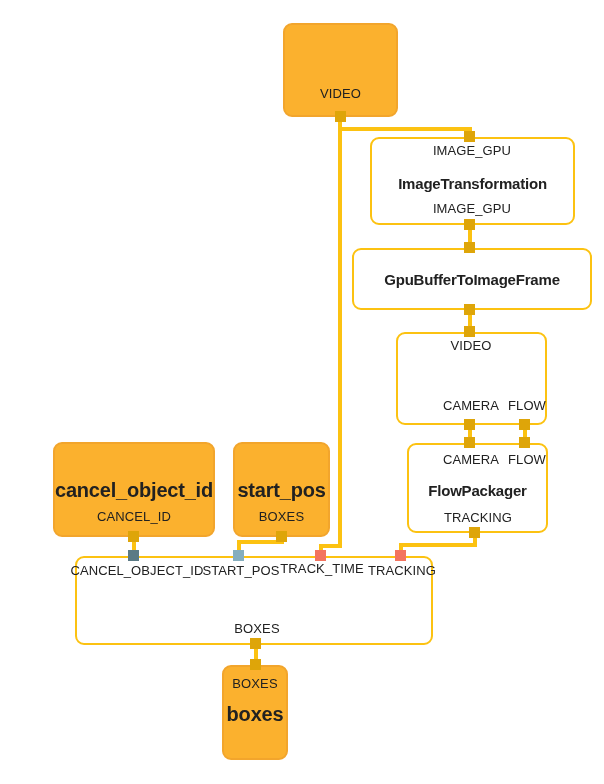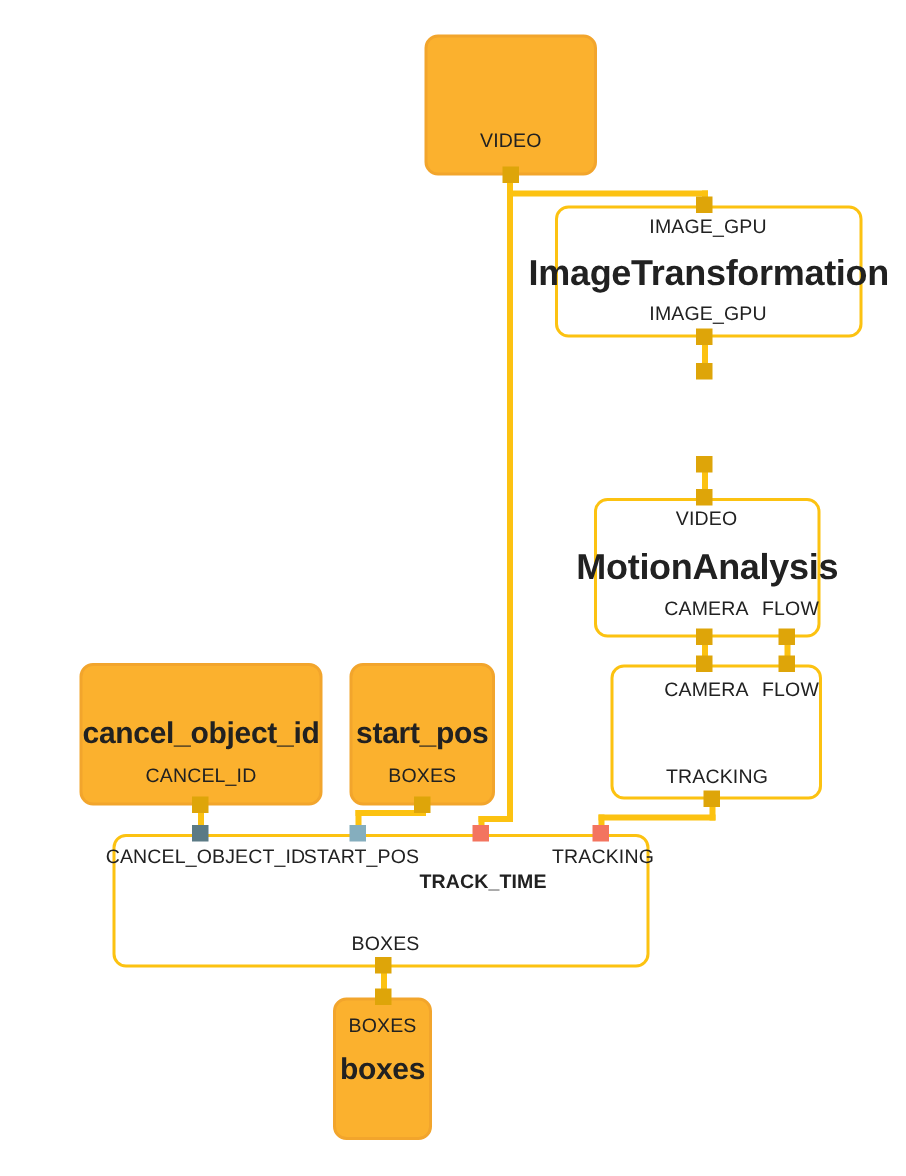--- a/index.html
+++ b/index.html
@@ -21,21 +21,21 @@
   }
   .edge{position:absolute;background:var(--edge);z-index:1;}
   .node{position:absolute;box-sizing:border-box;border-radius:9px;z-index:2;}
   .node.stream{background:var(--stream-node-fill);border:2px solid var(--stream-node-border);}
   .node.calc{background:#ffffff;border:2px solid var(--calculator-border);}
   .title{
     position:absolute;left:50%;transform:translate(-50%,-50%);
     font-weight:bold;white-space:nowrap;letter-spacing:-0.2px;color:var(--text);
   }
   .title.lg{font-size:20px;}
-  .title.md{font-size:24px;}
+  .title.md{font-size:15px;}
   .plabel{
     position:absolute;font-size:13px;line-height:13px;white-space:nowrap;
     transform:translateX(-50%);color:var(--text);letter-spacing:0.1px;
   }
   .port{position:absolute;width:11px;height:11px;background:var(--port-amber);z-index:3;}
   .port.slate{background:var(--port-slate);}
   .port.blue{background:var(--port-blue);}
   .port.salmon{background:var(--port-salmon);}
 
   
@@ -68,21 +68,21 @@
   #n-cancel-object-id .plabel{left:50%;bottom:12px;}
 
   #n-start-pos{left:233px;top:442px;width:97px;height:95px;}
   #n-start-pos .title{top:46px;}
   #n-start-pos .plabel{left:50%;bottom:12px;}
 
   #n-box-tracker{left:75px;top:556px;width:358px;height:89px;}
   #n-box-tracker .title{top:45px;}
   #n-box-tracker .plabel.in-cancel{left:60px;top:6px;}
   #n-box-tracker .plabel.in-startpos{left:164px;top:6px;}
-  #n-box-tracker .plabel.in-tracktime{left:245px;top:23px;font-weight:bold;}
+  #n-box-tracker .plabel.in-tracktime{left:245px;top:4px;}
   #n-box-tracker .plabel.in-tracking{left:325px;top:6px;}
   #n-box-tracker .plabel.out{left:180px;bottom:8px;}
 
   #n-boxes{left:222px;top:665px;width:66px;height:95px;}
   #n-boxes .plabel{left:50%;top:10px;}
   #n-boxes .title{top:47px;}
 </style>
 </head>
 <body>
 
@@ -109,31 +109,34 @@
   <div class="node stream" id="n-input-video">
     <div class="plabel">VIDEO</div>
   </div>
 
   <div class="node calc" id="n-image-transformation">
     <div class="plabel in">IMAGE_GPU</div>
     <div class="title md">ImageTransformation</div>
     <div class="plabel out">IMAGE_GPU</div>
   </div>
 
+  <div class="node calc" id="n-gpu-buffer">
+    <div class="title md">GpuBufferToImageFrame</div>
+  </div>
 
   <div class="node calc" id="n-motion-analysis">
     <div class="plabel in">VIDEO</div>
-    <div class="title md">MotionAnalysis</div>
     <div class="plabel out-camera">CAMERA</div>
     <div class="plabel out-flow">FLOW</div>
   </div>
 
   <div class="node calc" id="n-flow-packager">
     <div class="plabel in-camera">CAMERA</div>
     <div class="plabel in-flow">FLOW</div>
+    <div class="title md">FlowPackager</div>
     <div class="plabel out">TRACKING</div>
   </div>
 
   <div class="node stream" id="n-cancel-object-id">
     <div class="title lg">cancel_object_id</div>
     <div class="plabel">CANCEL_ID</div>
   </div>
 
   <div class="node stream" id="n-start-pos">
     <div class="title lg">start_pos</div>

